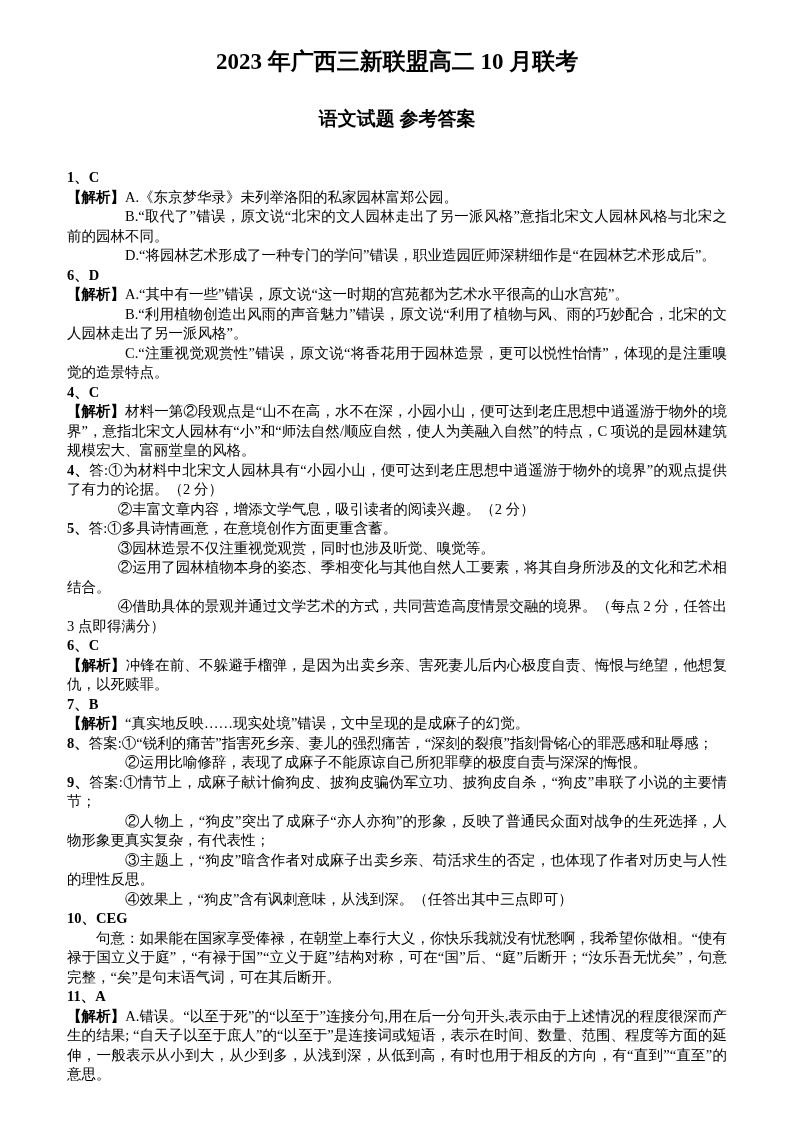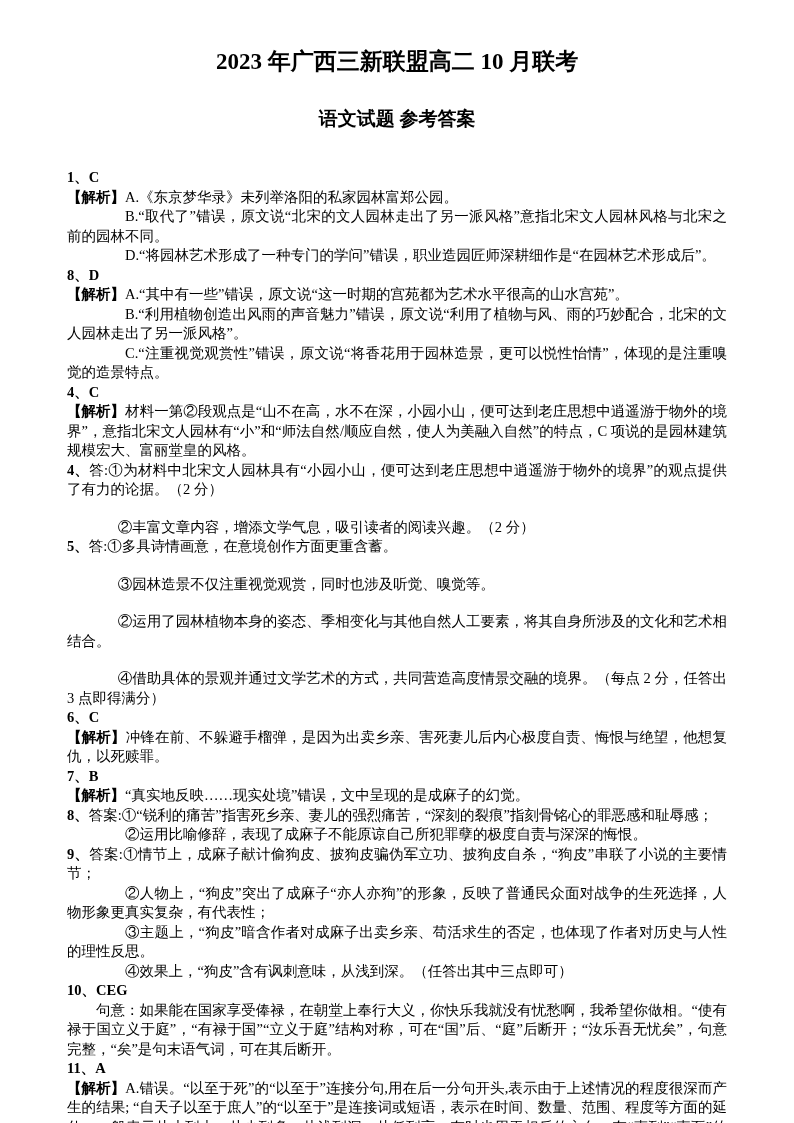--- a/index.html
+++ b/index.html
@@ -33,38 +33,38 @@
     font-size: 14.5px;
     line-height: 19.5px;
   }
   p.para {
     margin: 0;
     text-align: justify;
     word-break: break-all;
     font-family: Liberation Serif, serif;
   }
   p.ind2  { text-indent: 2em; }
-  p.ind35 { text-indent: 3.5em; margin-top: 18px; }
+  p.ind35 { text-indent: 3.5em; }
   p.ind4  { text-indent: 4em; }
   .pfx { font-weight: bold; }
 </style>
 </head>
 <body>
 
 <div class="page">
   <h1 class="doc-title">2023 年广西三新联盟高二 10 月联考</h1>
   <h2 class="doc-subtitle">语文试题 参考答案</h2>
 
   <div class="doc-body">
     <p class="para"><b class="pfx">1、C</b><span></span></p>
     <p class="para"><b class="pfx">【解析】</b><span>A.《东京梦华录》未列举洛阳的私家园林富郑公园。</span></p>
     <p class="para ind4"><span>B.“取代了”错误，原文说“北宋的文人园林走出了另一派风格”意指北宋文人园林风格与北宋之前的园林不同。</span></p>
     <p class="para ind4"><span>D.“将园林艺术形成了一种专门的学问”错误，职业造园匠师深耕细作是“在园林艺术形成后”。</span></p>
 
-    <p class="para"><b class="pfx">8、D</b><span></span></p>
+    <p class="para"><b class="pfx">6、D</b><span></span></p>
     <p class="para"><b class="pfx">【解析】</b><span>A.“其中有一些”错误，原文说“这一时期的宫苑都为艺术水平很高的山水宫苑”。</span></p>
     <p class="para ind4"><span>B.“利用植物创造出风雨的声音魅力”错误，原文说“利用了植物与风、雨的巧妙配合，北宋的文人园林走出了另一派风格”。</span></p>
     <p class="para ind4"><span>C.“注重视觉观赏性”错误，原文说“将香花用于园林造景，更可以悦性怡情”，体现的是注重嗅觉的造景特点。</span></p>
 
     <p class="para"><b class="pfx">4、C</b><span></span></p>
     <p class="para"><b class="pfx">【解析】</b><span>材料一第②段观点是“山不在高，水不在深，小园小山，便可达到老庄思想中逍遥游于物外的境界”，意指北宋文人园林有“小”和“师法自然/顺应自然，使人为美融入自然”的特点，C 项说的是园林建筑规模宏大、富丽堂皇的风格。</span></p>
 
     <p class="para"><b class="pfx">4、</b><span>答:①为材料中北宋文人园林具有“小园小山，便可达到老庄思想中逍遥游于物外的境界”的观点提供了有力的论据。（2 分）</span></p>
     <p class="para ind35"><span>②丰富文章内容，增添文学气息，吸引读者的阅读兴趣。（2 分）</span></p>
 

